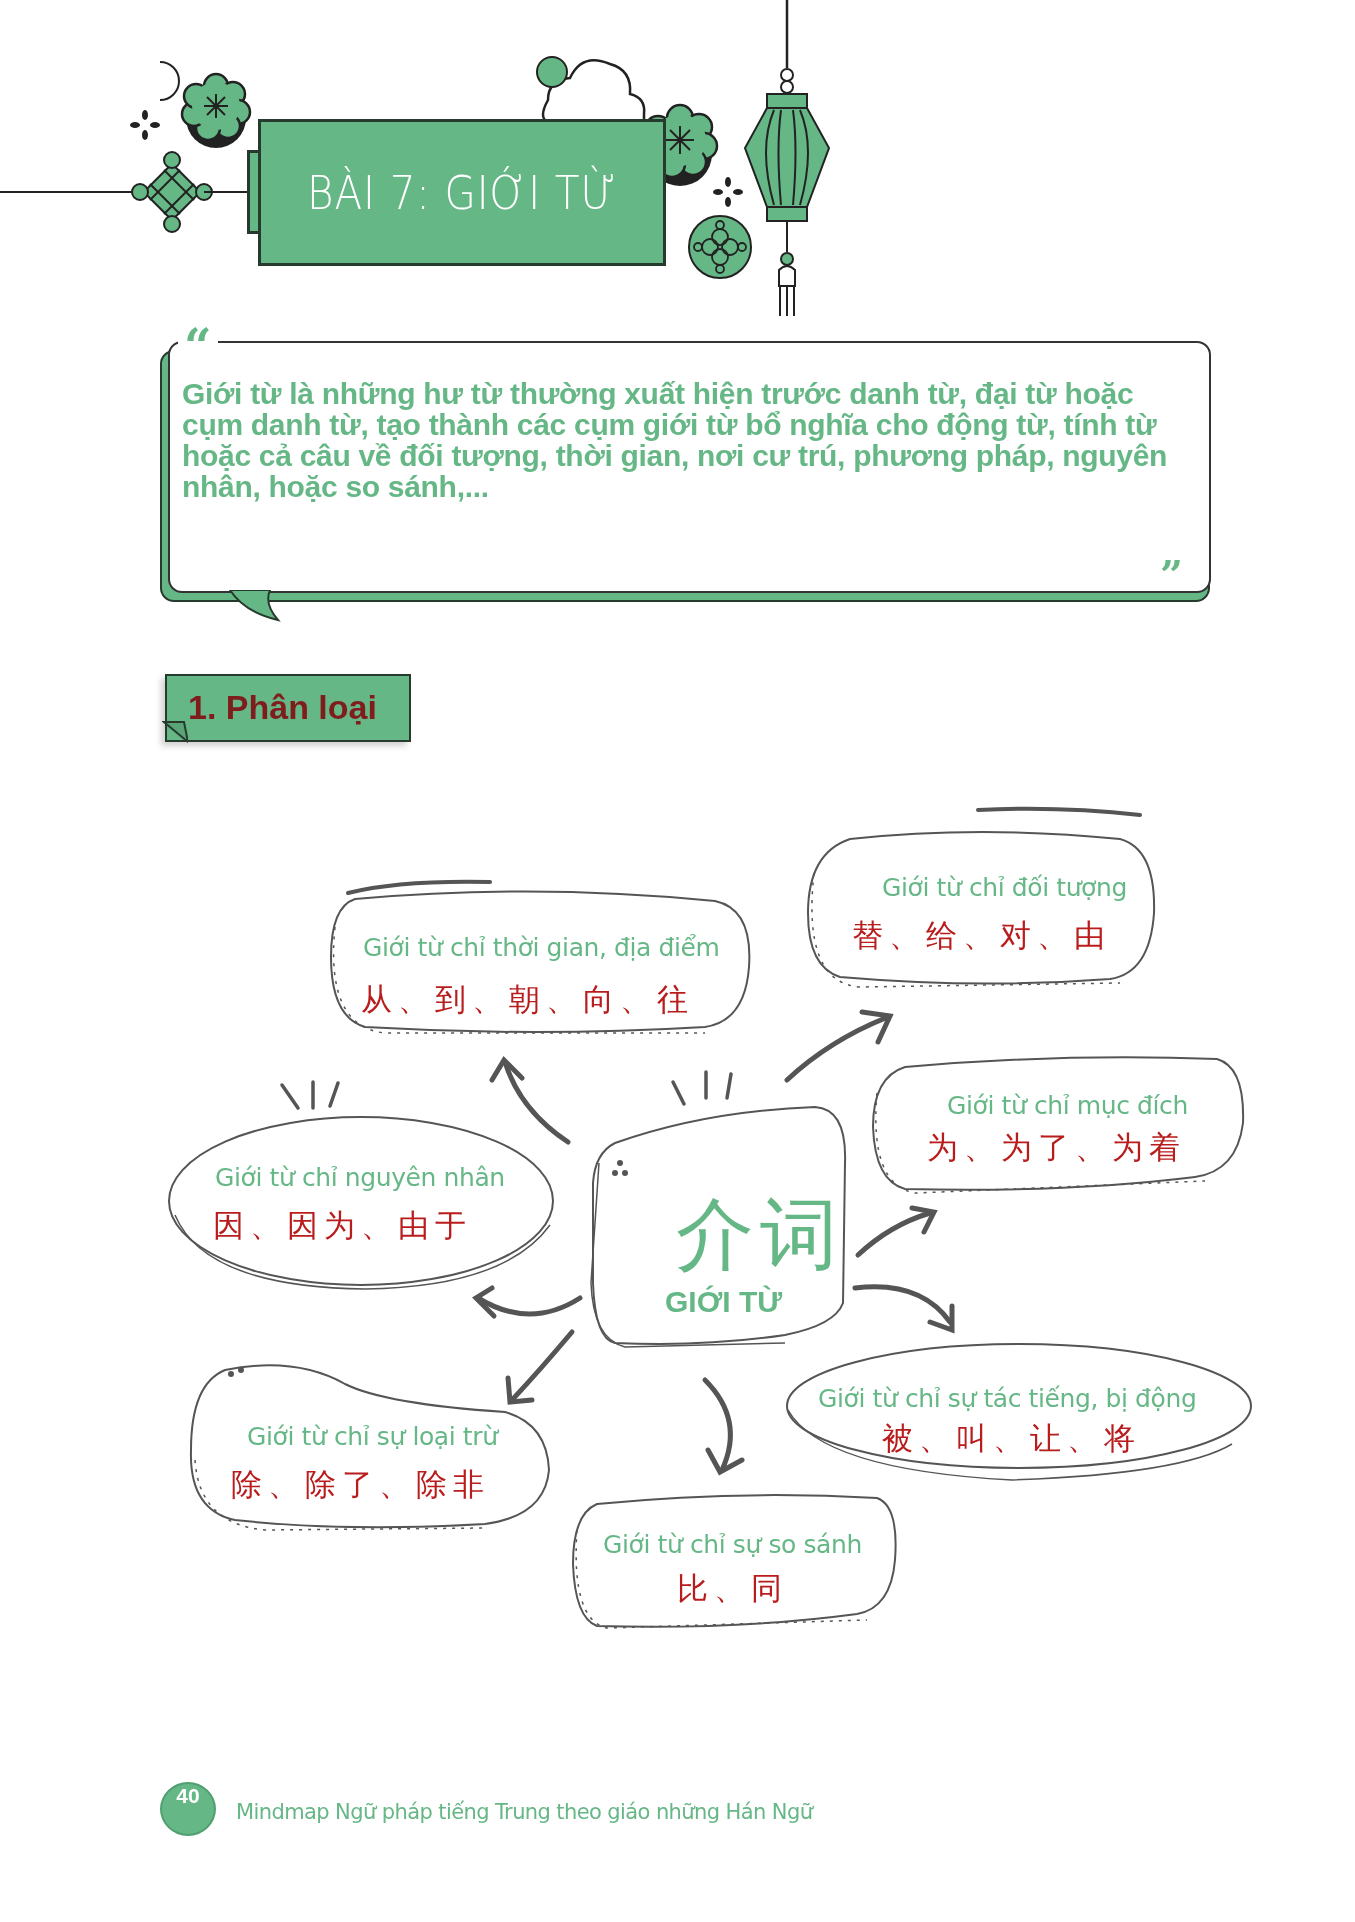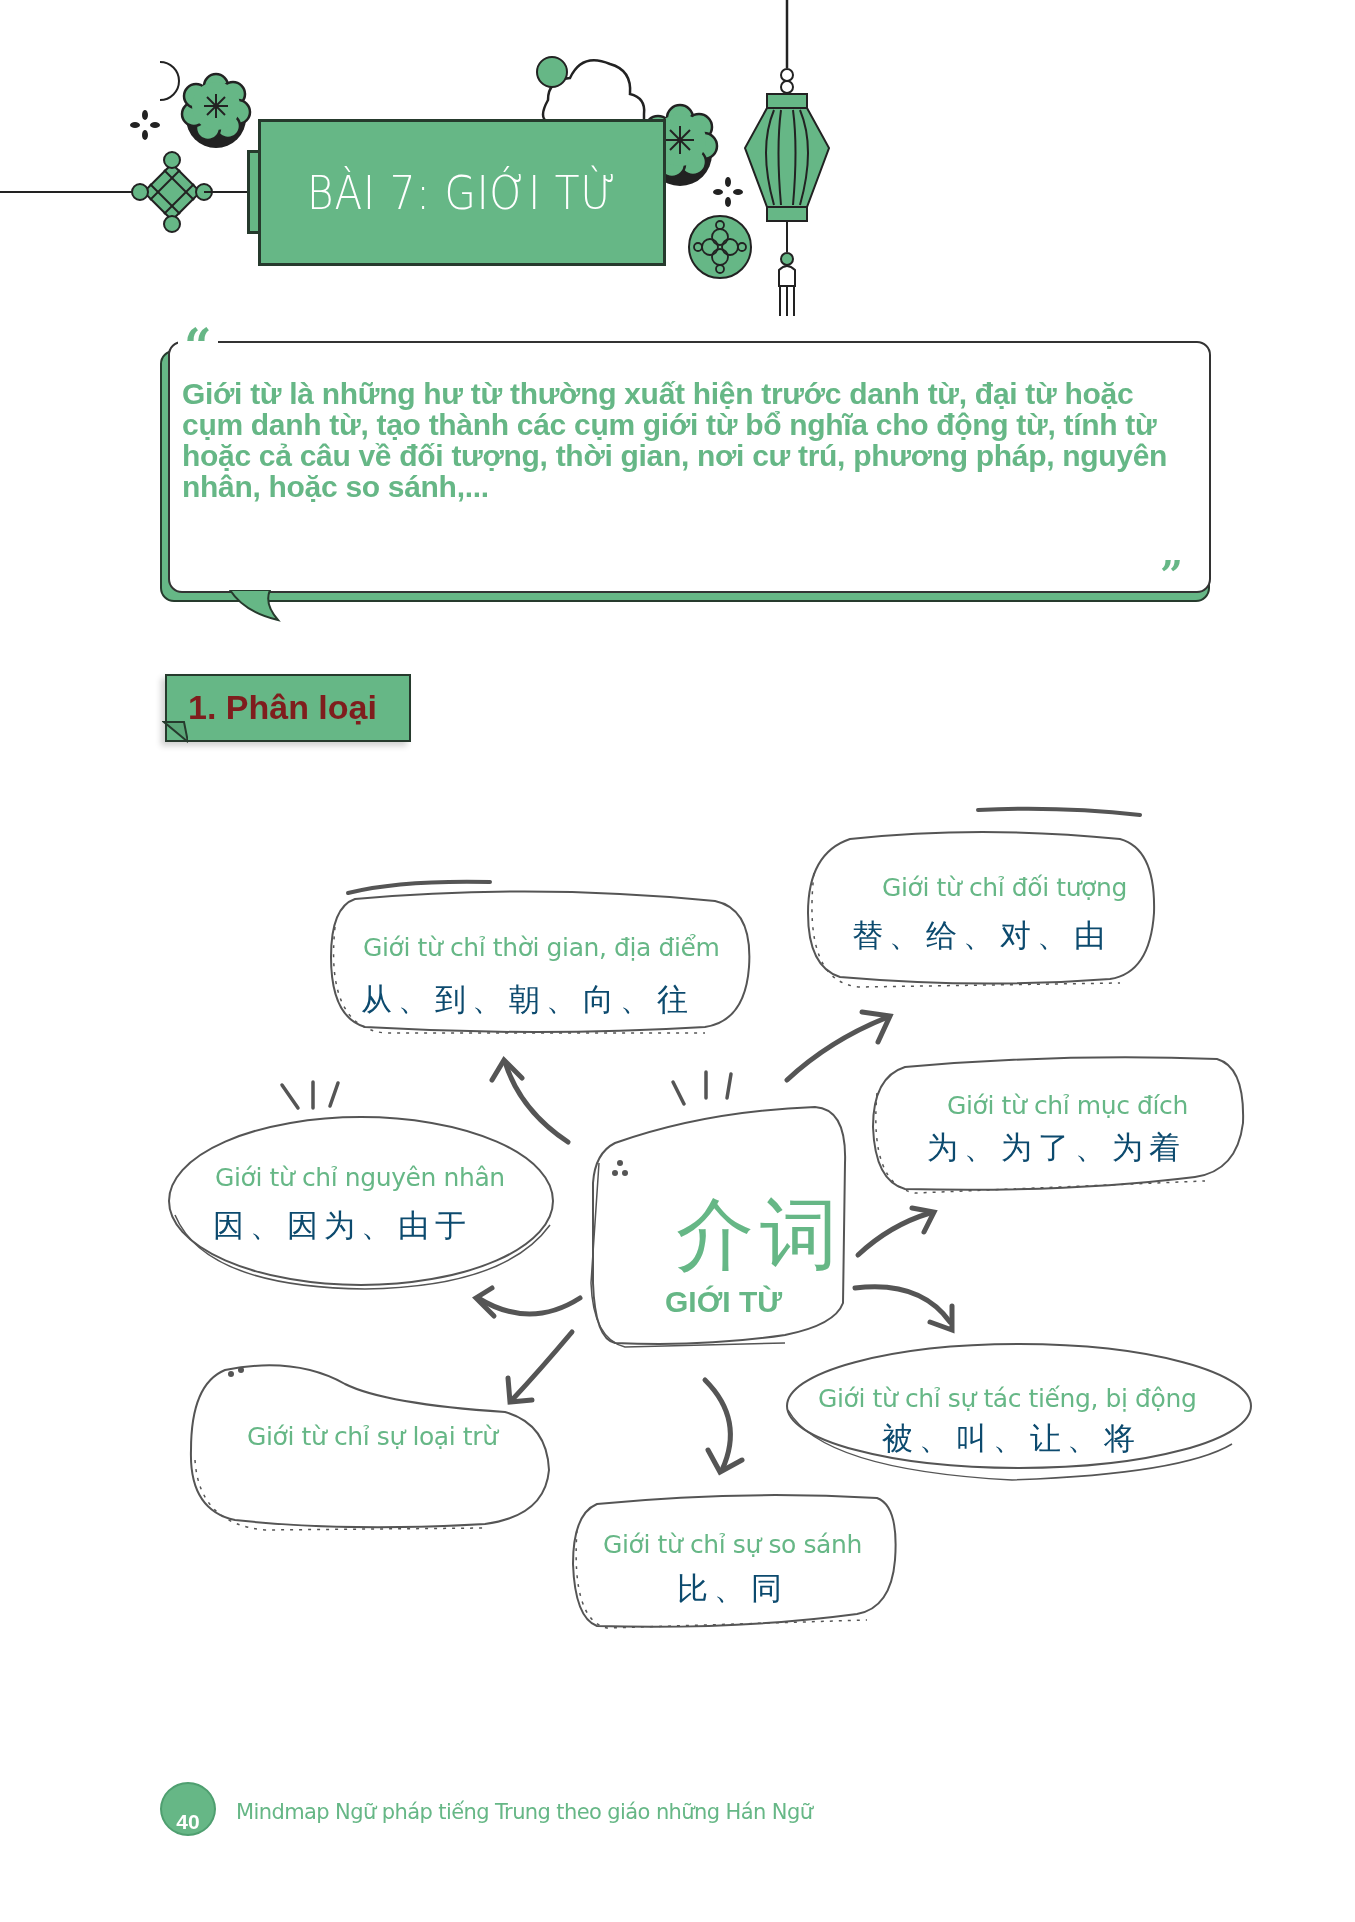--- a/index.html
+++ b/index.html
@@ -34,30 +34,30 @@
     border: 2px solid #263a2d; box-shadow: -4px 4px 6px rgba(0,0,0,0.18); }
   .sec-fold { position: absolute; left: 162px; top: 720px; width: 26px; height: 24px; }
   .sec-text { position: absolute; left: 188px; top: 686px; color: #7f1d1d; font-size: 34px; font-weight: bold;
     font-family: "Liberation Sans", sans-serif; line-height: 42px; }
 
   
   .node { position: absolute; }
   .node svg.shape { position: absolute; left: 0; top: 0; overflow: visible; }
   .node-label { position: absolute; color: #66b786; font-family: "DejaVu Sans", sans-serif; font-size: 25px;
     white-space: nowrap; letter-spacing: -0.4px; }
-  .node-words { position: absolute; color: #0c4a6e; font-family: Liberation Serif, serif; font-size: 31px; white-space: nowrap;
+  .node-words { position: absolute; color: #b91c1c; font-family: Liberation Serif, serif; font-size: 31px; white-space: nowrap;
     letter-spacing: 6px; }
   .center-zh { position: absolute; color: #66b786; font-family: "DejaVu Serif", serif; font-size: 78px; white-space: nowrap; letter-spacing: 6px; margin-left: 39px; }
   .center-vi { position: absolute; color: #66b786; font-family: "Liberation Sans", sans-serif; font-size: 30px; font-weight: bold; white-space: nowrap; }
 
   .arrows { position: absolute; left: 0; top: 0; pointer-events: none; }
 
   
   .page-badge { position: absolute; left: 160px; top: 1782px; width: 56px; height: 54px; border-radius: 50%;
-    background: #66b786; border: 2px solid #4f9f70; display: flex; align-items: flex-end; justify-content: center;
+    background: #66b786; border: 2px solid #4f9f70; display: flex; align-items: flex-start; justify-content: center;
     color: #fff; font-size: 21px; font-weight: bold; }
   .footer-text { position: absolute; left: 236px; top: 1800px; color: #66b786; font-size: 21px;
     font-family: "DejaVu Sans", sans-serif; letter-spacing: -0.6px; white-space: nowrap; }
 </style>
 </head>
 <body>
 
 <div class="hline"></div>
 
 <svg class="abs" style="left:0;top:0" width="900" height="330">
@@ -296,20 +296,21 @@
 </div>
 
 <div class="node" style="left:185px;top:1360px;width:368px;height:173px;">
   <svg class="shape" width="368" height="173">
     <path d="M40,10 Q110,-4 160,24 Q200,44 320,52 Q362,64 364,110 Q360,156 300,164 Q160,172 50,160 Q4,150 6,90 Q6,24 40,10 Z" fill="#fff" stroke="#555" stroke-width="2"></path>
     <path d="M10,100 Q14,164 80,170 L300,168" fill="none" stroke="#555" stroke-width="1.5" stroke-dasharray="3 6"></path>
     <circle cx="46" cy="14" r="3" fill="#555"></circle>
       <circle cx="56" cy="10" r="3" fill="#555"></circle>
   </svg>
   <span class="node-label" style="left:62px;top:62px;">Giới từ chỉ sự loại trừ</span>
+  <span class="node-words" style="left:46px;top:104px;">除、除了、除非</span>
 </div>
 
 <div class="node" style="left:567px;top:1490px;width:333px;height:140px;">
   <svg class="shape" width="333" height="140">
     <path d="M30,14 Q170,0 310,8 Q332,16 328,70 Q324,118 290,124 Q170,140 30,136 Q8,128 6,74 Q6,24 30,14 Z" fill="#fff" stroke="#555" stroke-width="2"></path>
     <path d="M10,40 Q4,130 40,138 L300,130" fill="none" stroke="#555" stroke-width="1.5" stroke-dasharray="3 6"></path>
   </svg>
   <span class="node-label" style="left:36px;top:40px;">Giới từ chỉ sự so sánh</span>
   <span class="node-words" style="left:110px;top:78px;">比、同</span>
 </div>

